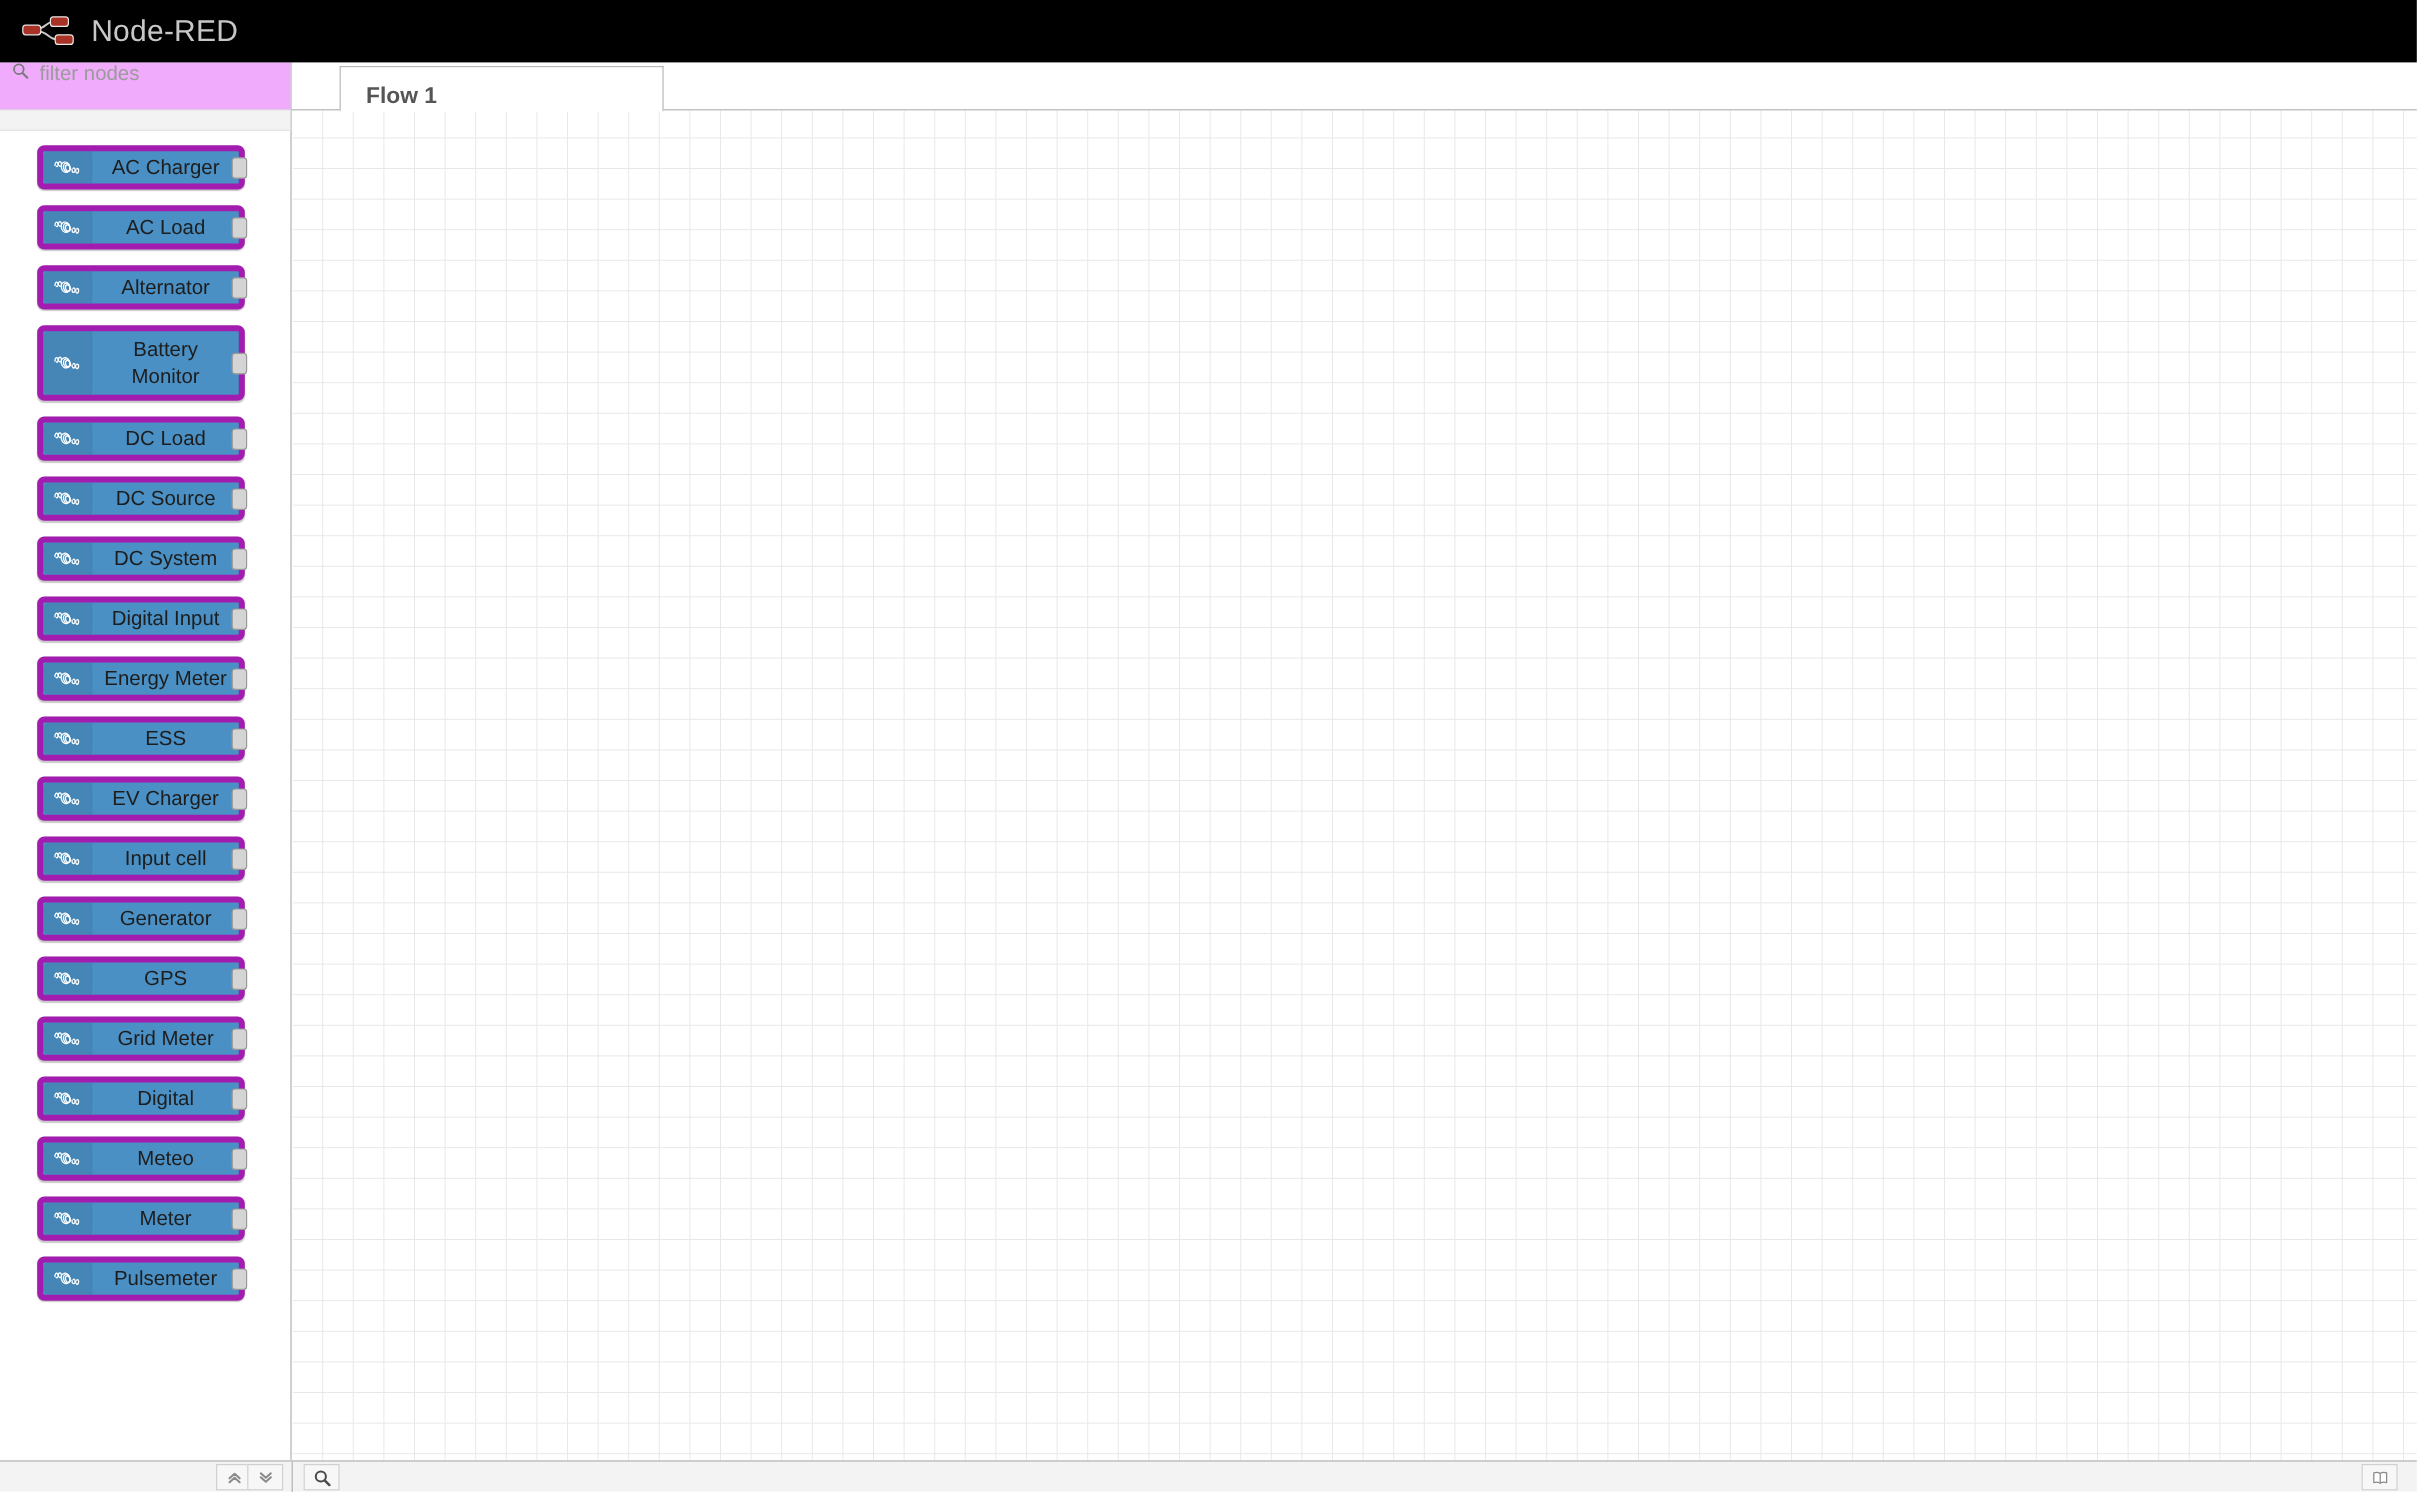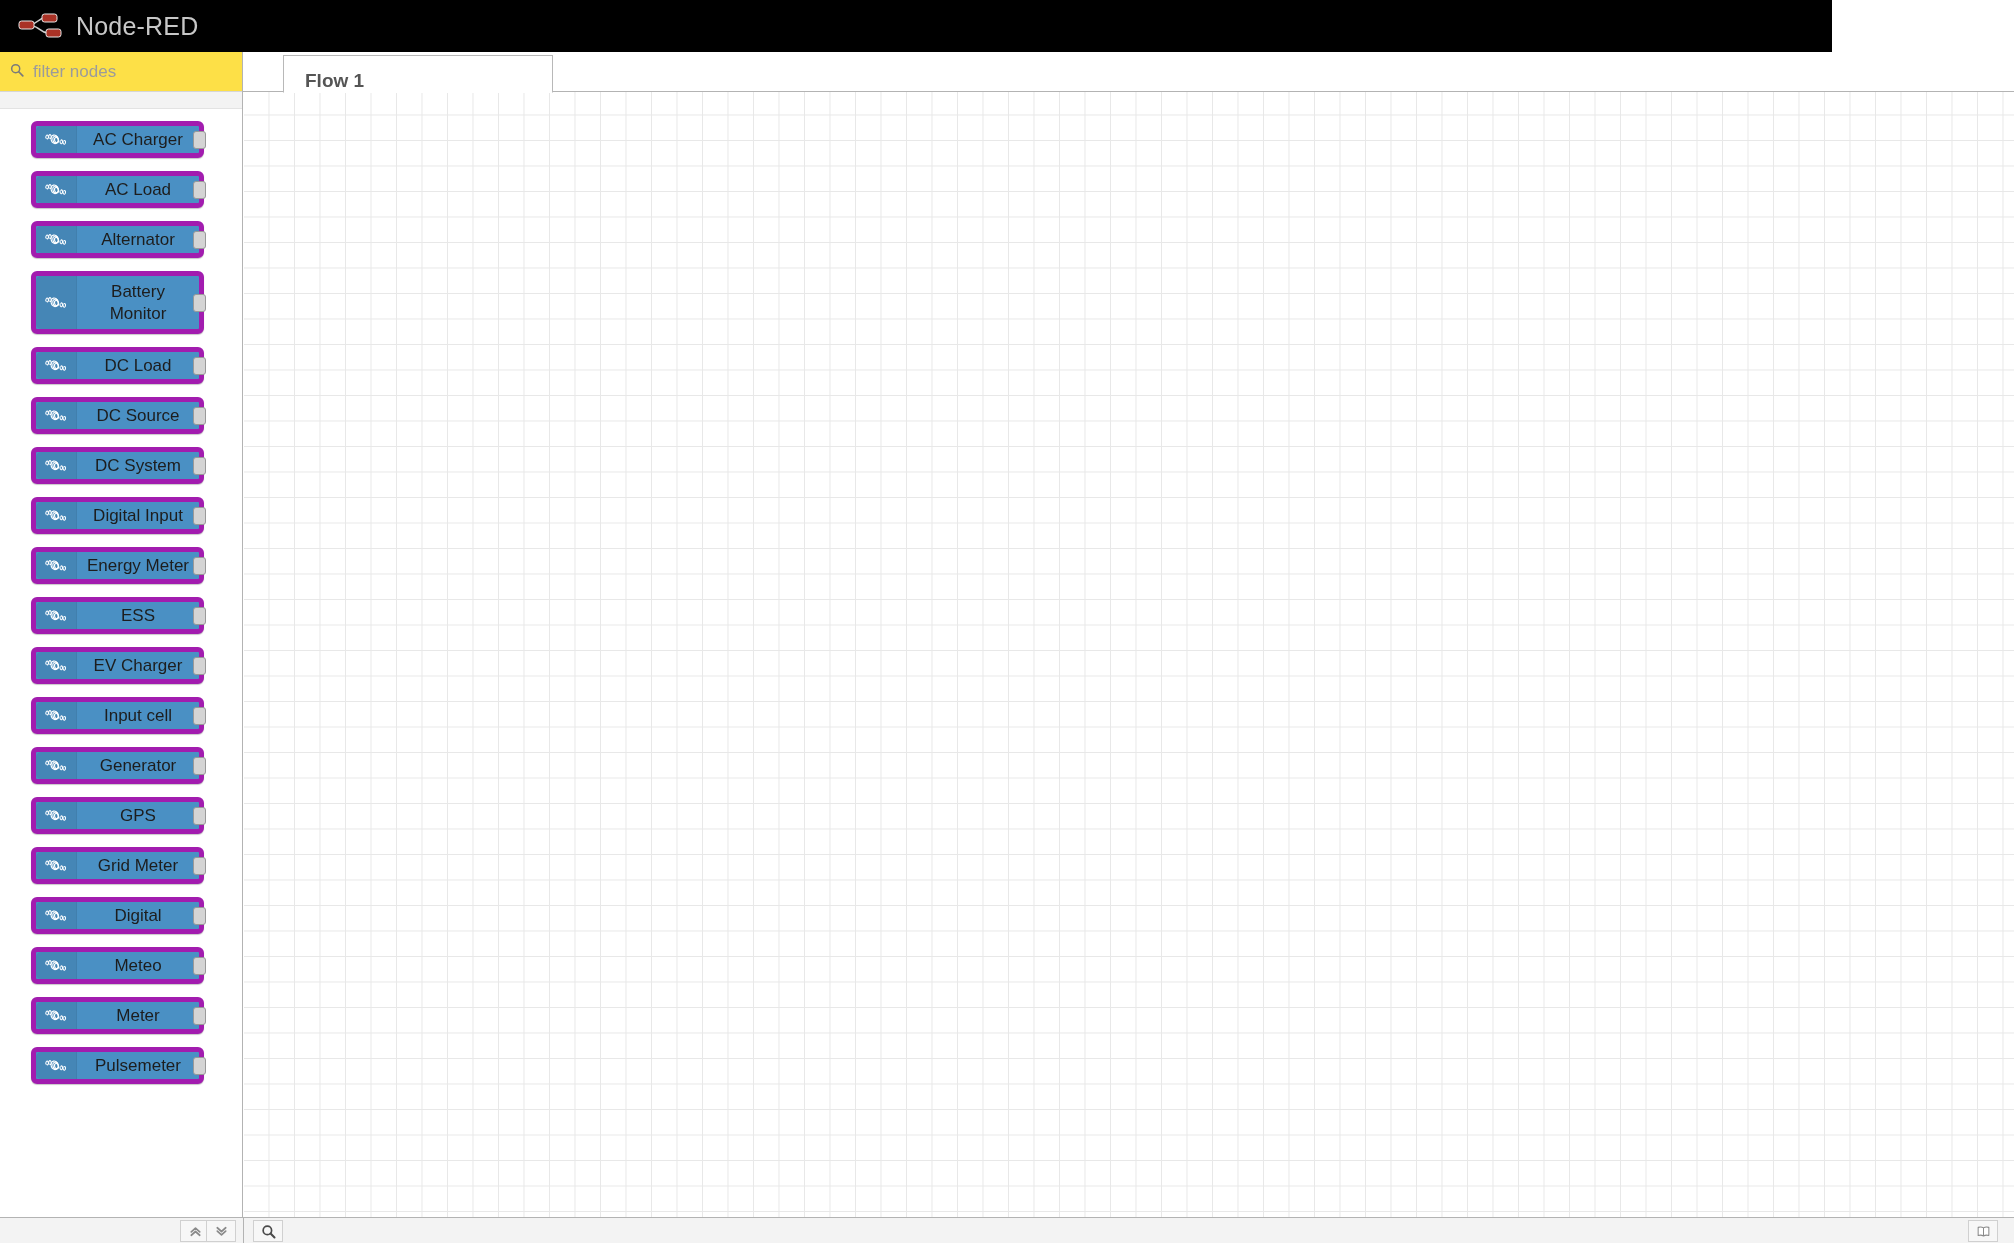--- a/index.html
+++ b/index.html
@@ -9,21 +9,21 @@
     height: 1243px;
     overflow: hidden;
     font-family: "Liberation Sans", sans-serif;
     background: #ffffff;
   }
 
   
   #header {
     position: absolute;
     top: 0; left: 0;
-    width: 1832px;
+    width: 2014px;
     height: 52px;
     background: #000000;
     display: flex;
     align-items: center;
     padding-left: 18px;
     z-index: 30;
   }
   #logo-mark { width: 46px; height: 28px; display: block; flex: 0 0 auto; }
   #app-title {
     color: #c7c7c7;
@@ -41,23 +41,23 @@
     width: 243px;
     height: 1165px;
     background: #ffffff;
     border-right: 1px solid #b3b3b3;
     z-index: 20;
   }
   #palette-search {
     height: 40px;
     border-bottom: 1px solid #d6d6d6;
     display: flex;
-    align-items: center;
+    align-items: flex-start;
     padding-left: 10px;
-    background: #fde047;
+    background: #f0abfc;
   }
   #palette-search svg { width: 14px; height: 14px; flex: 0 0 auto; }
   #filter-input {
     border: none;
     outline: none;
     font-family: "Liberation Sans", sans-serif;
     font-size: 17px;
     color: #4a4a4a;
     margin-left: 9px;
     width: 180px;

